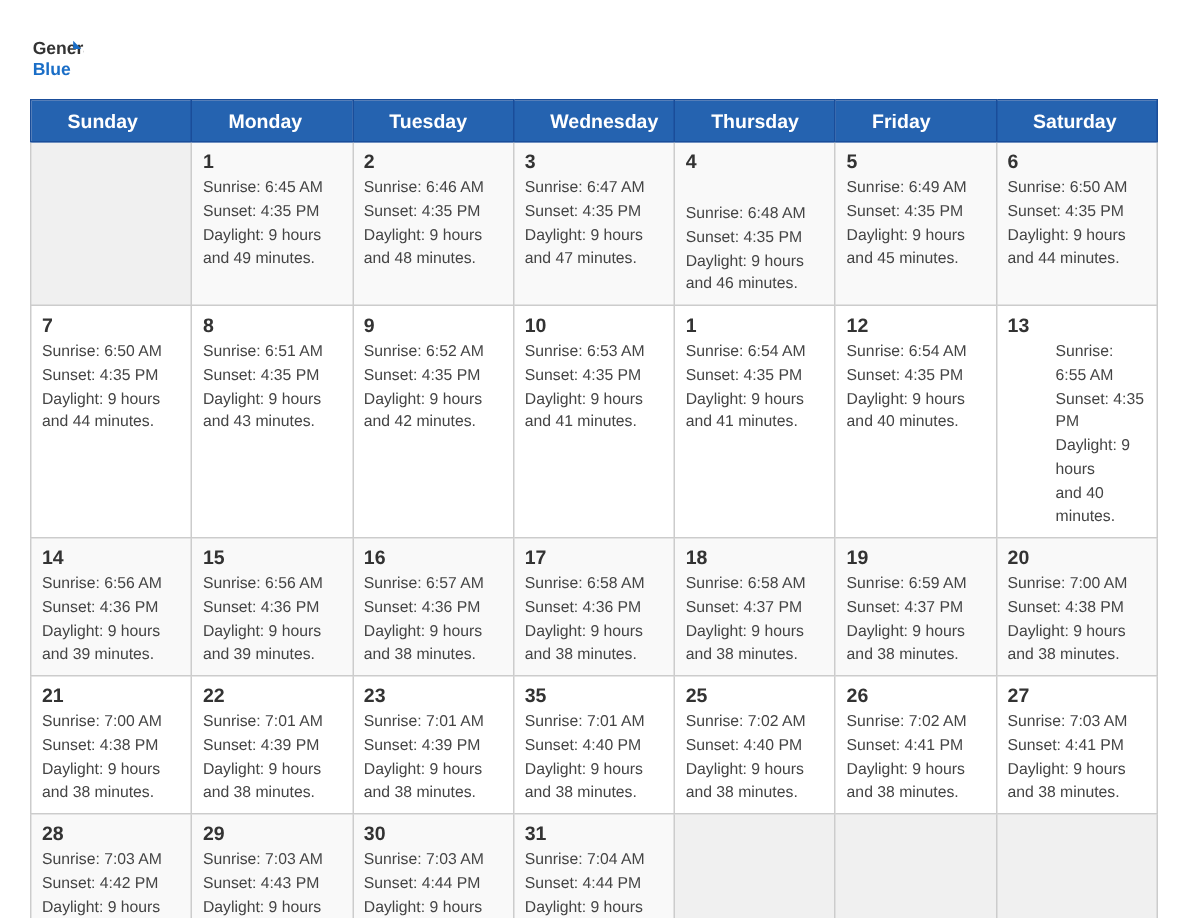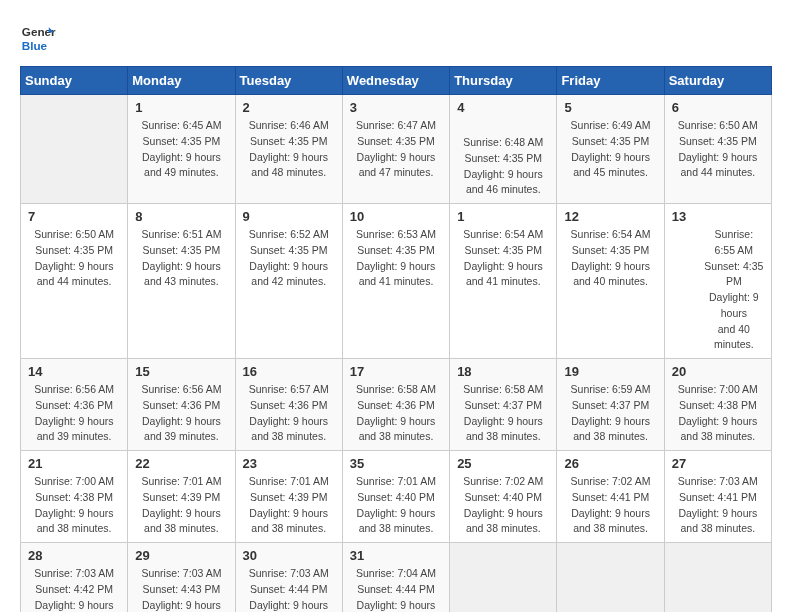--- a/index.html
+++ b/index.html
@@ -39,21 +39,21 @@
     }
     table {
       width: 100%;
       border-collapse: collapse;
       table-layout: fixed;
     }
     thead tr th {
       background-color: #2563b0;
       color: #fff;
       text-align: left;
-      padding: 6px 4px;
+      padding: 6px 24px;
       font-size: 13px;
       border: 1px solid #1a4d99;
     }
     tbody tr td {
       vertical-align: top;
       border: 1px solid #ccc;
       padding: 5px 7px;
       font-size: 11px;
       color: #333;
       height: 90px;
@@ -61,21 +61,20 @@
     .day-num {
       font-size: 13px;
       font-weight: bold;
       color: #333;
       margin-bottom: 3px;
     }
     .day-info {
       font-size: 10.5px;
       line-height: 1.5;
       color: #444;
-      text-align: center;
     }
     tbody tr:nth-child(odd) td {
       background: #f9f9f9;
     }
     tbody tr:nth-child(even) td {
       background: #fff;
     }
     .empty-cell {
       background: #f0f0f0 !important;
     }

